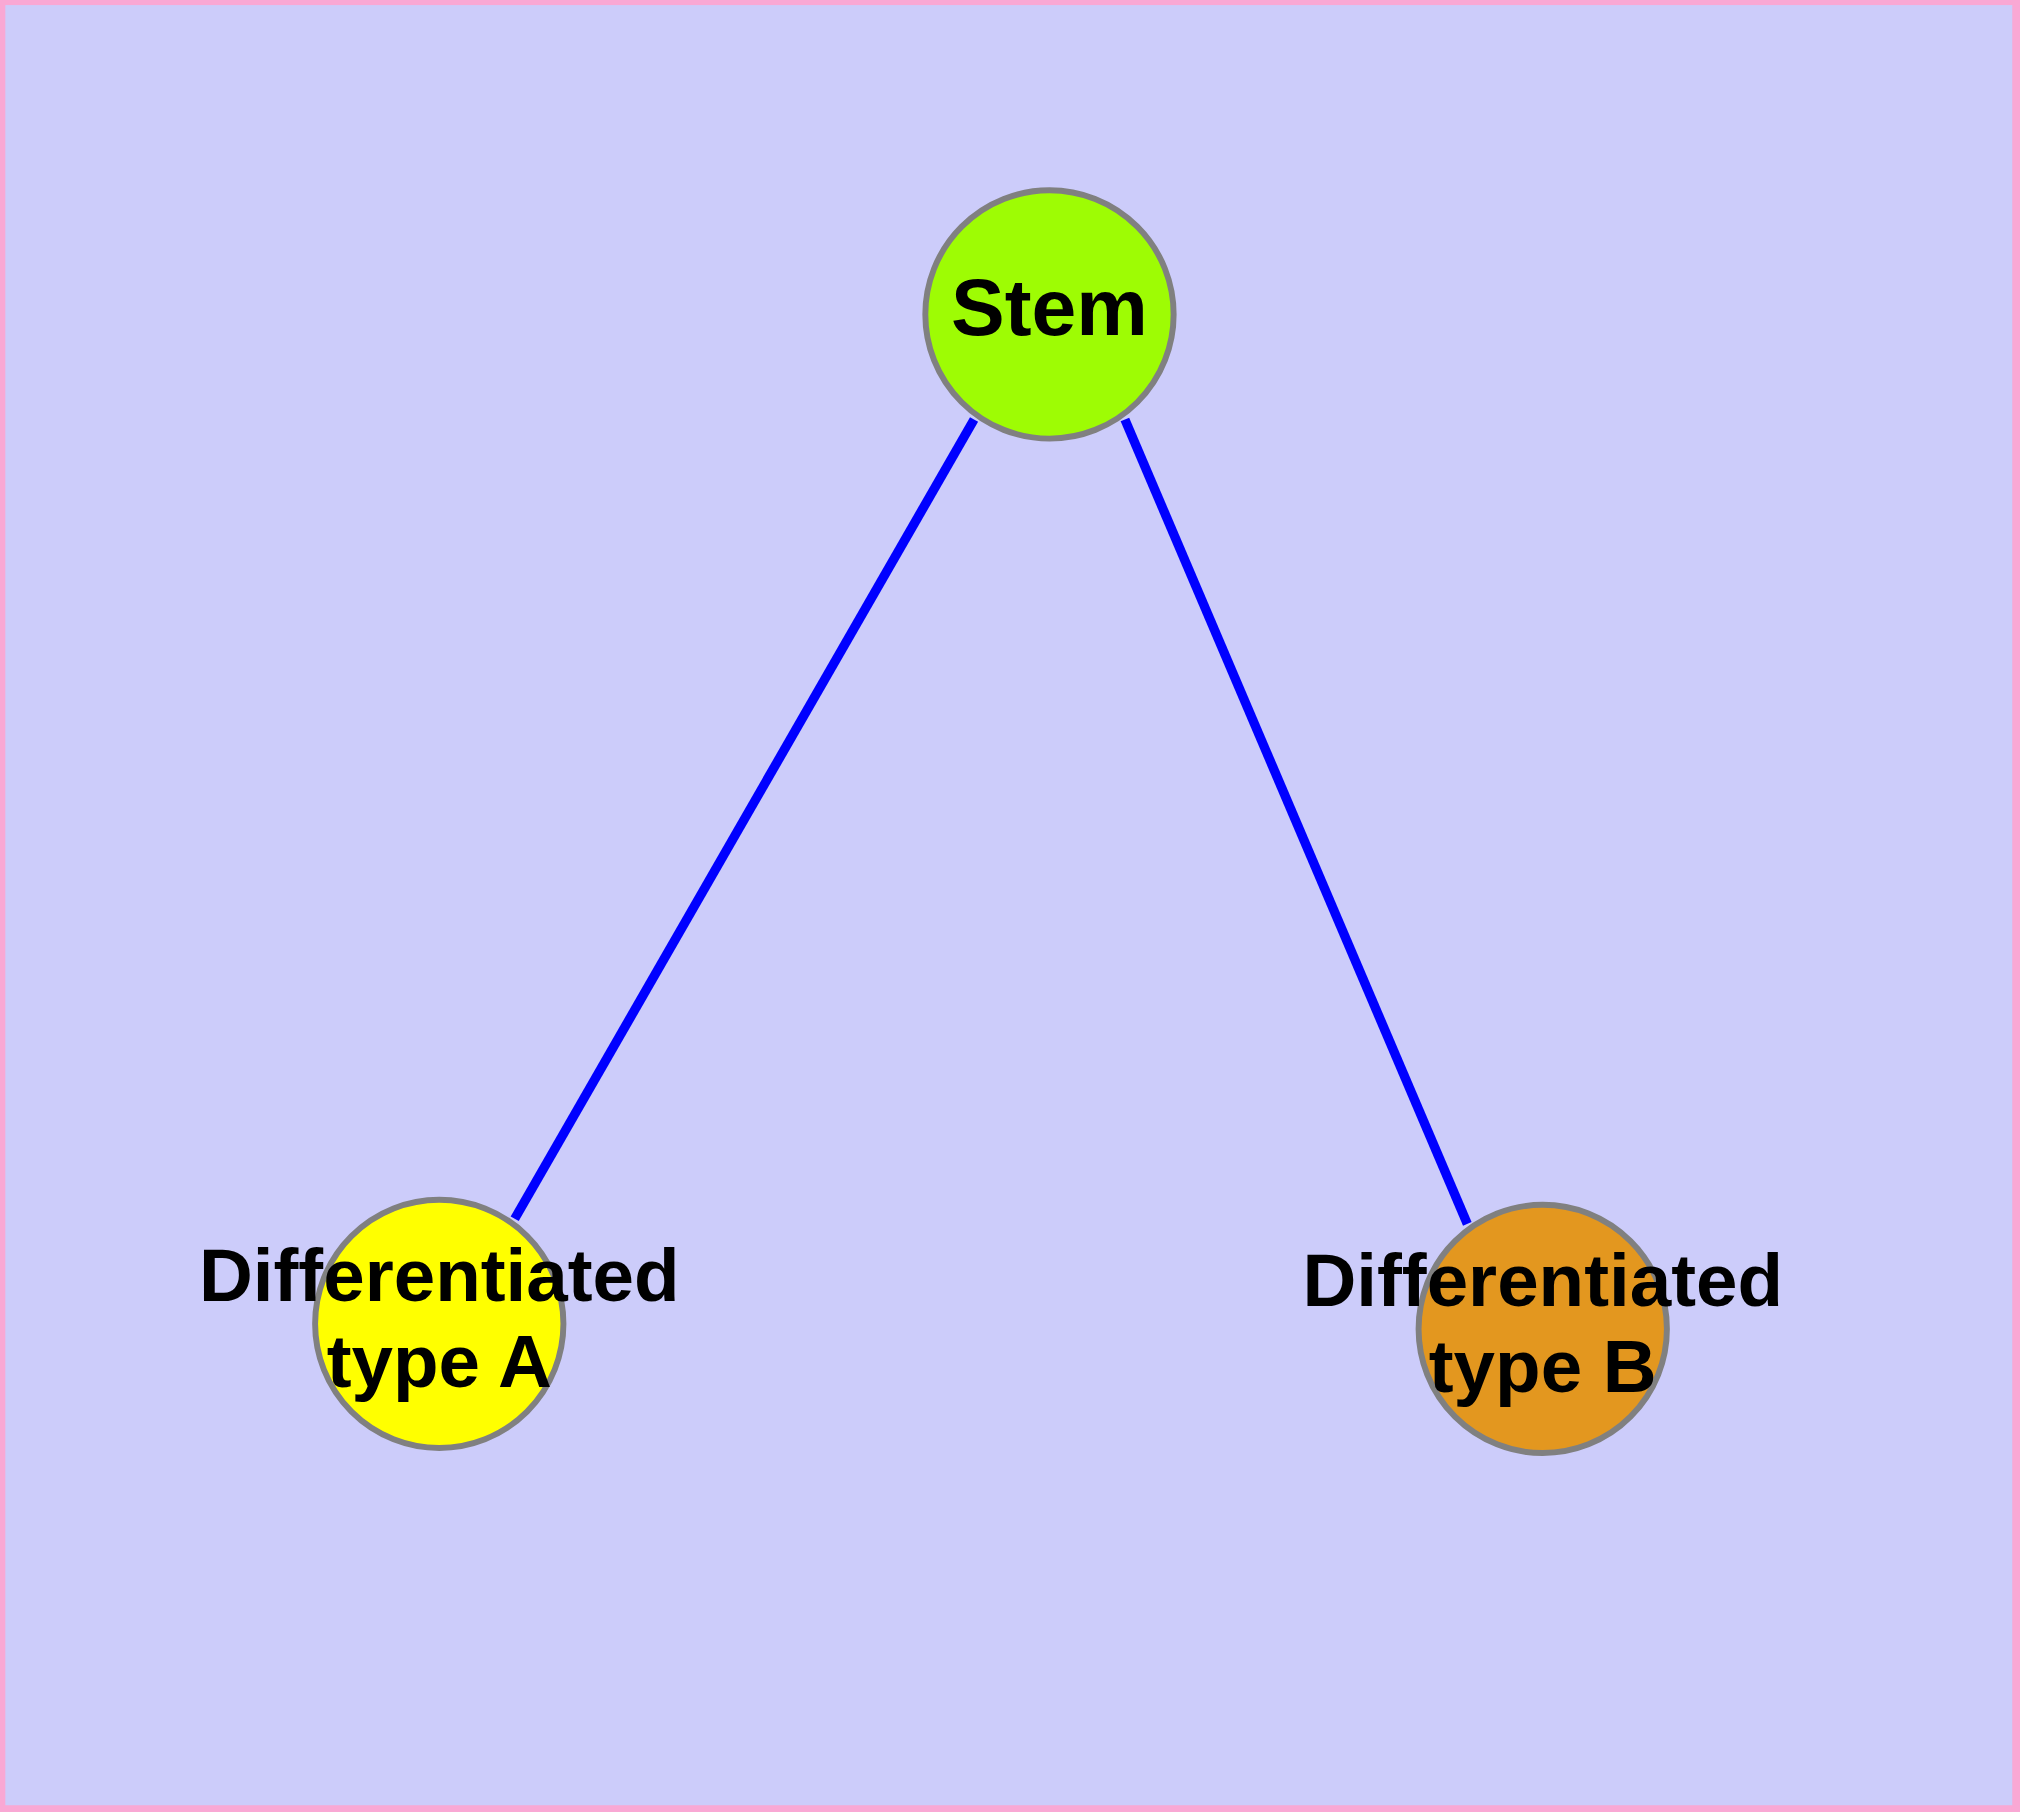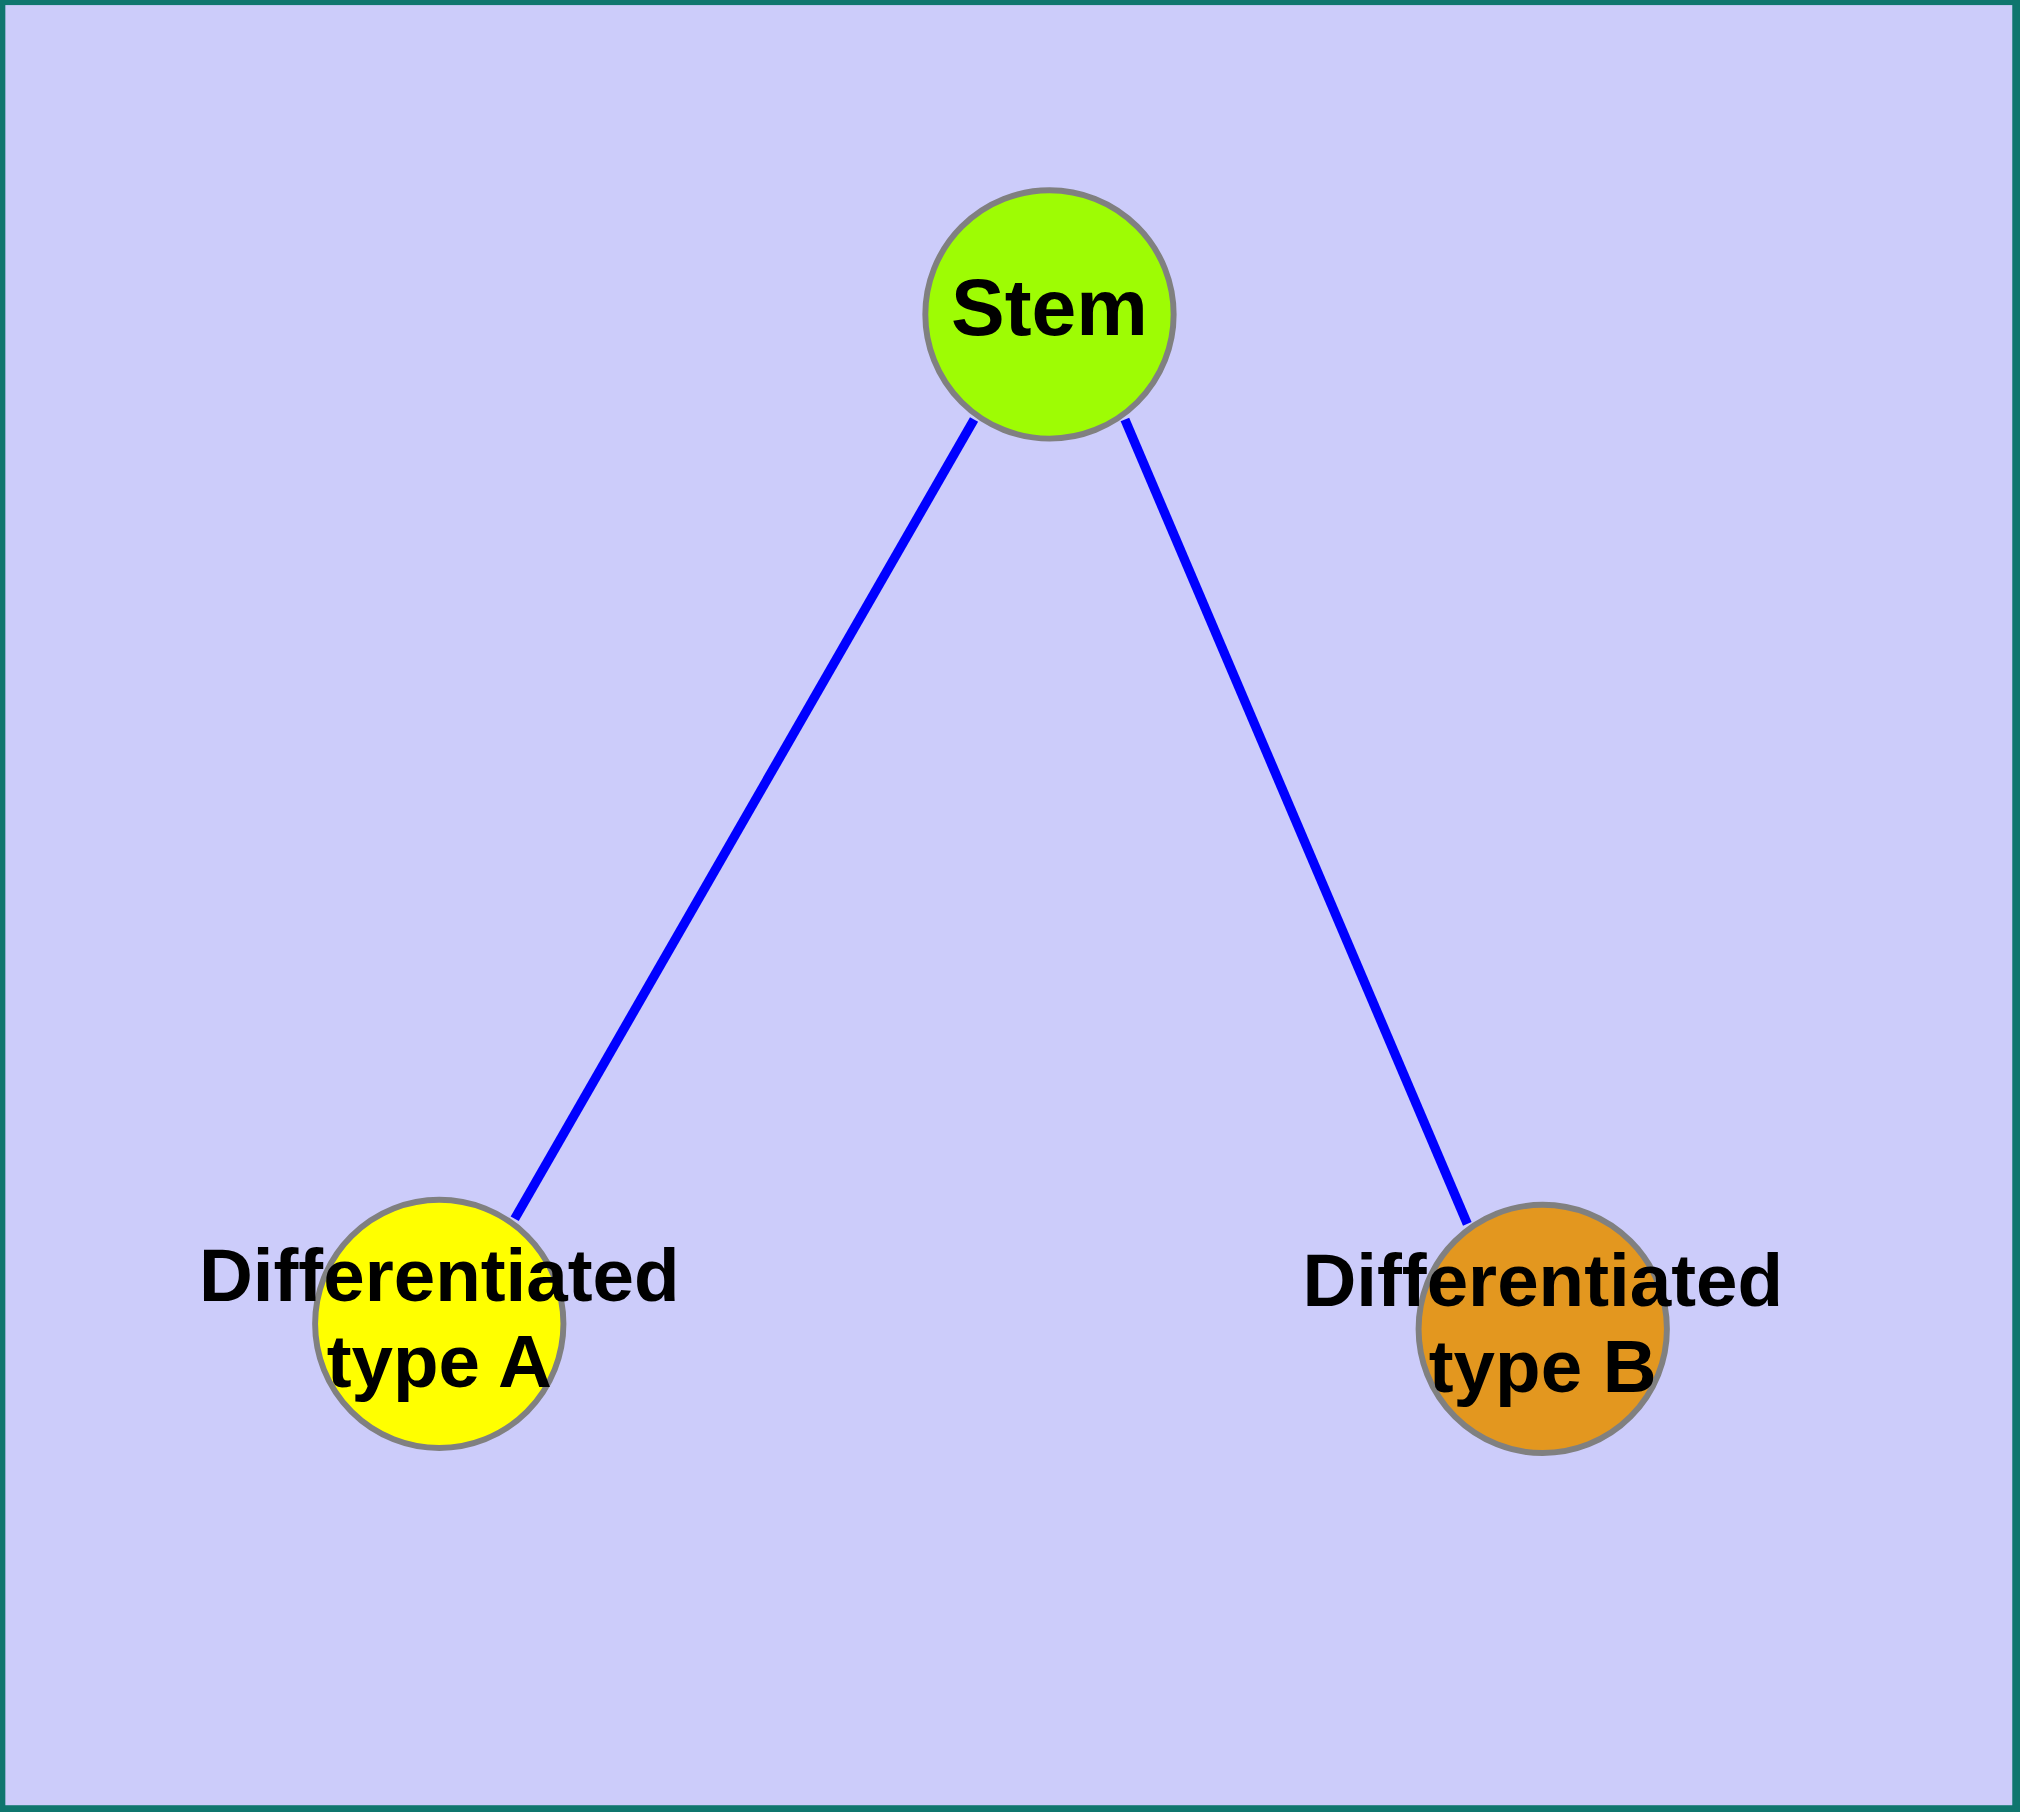--- a/index.html
+++ b/index.html
@@ -28,21 +28,21 @@
     font-weight: bold;
     fill: #000000;
     text-anchor: middle;
     dominant-baseline: middle;
     paint-order: normal;
   }
 </style>
 </head>
 <body>
 
-<div id="canvas" style="width: 2021px; height: 1812px; background: #0f766e;">
+<div id="canvas" style="width: 2021px; height: 1812px; background: #f9a8d4;">
   <svg id="graph-svg" viewBox="0 0 2384 2138" xmlns="http://www.w3.org/2000/svg">
     <rect id="bg-rect" x="6" y="6" width="2368" height="2124" fill="#CCCCFA"></rect>
     <g id="edges-layer">
         <line x1="1149" y1="495" x2="607" y2="1438" stroke="#0000FF" stroke-width="11" stroke-linecap="butt"></line>
         <line x1="1327" y1="495" x2="1731" y2="1444" stroke="#0000FF" stroke-width="11" stroke-linecap="butt"></line>
       </g>
     <g id="nodes-layer">
         <g>
           <circle cx="1238" cy="371" r="146.5" fill="#9EFC04" stroke="#808080" stroke-width="7"></circle>
           <text class="node-label" x="1238" y="371" font-size="95" fill="#000000"><tspan x="1238" dy="0">Stem</tspan></text>

